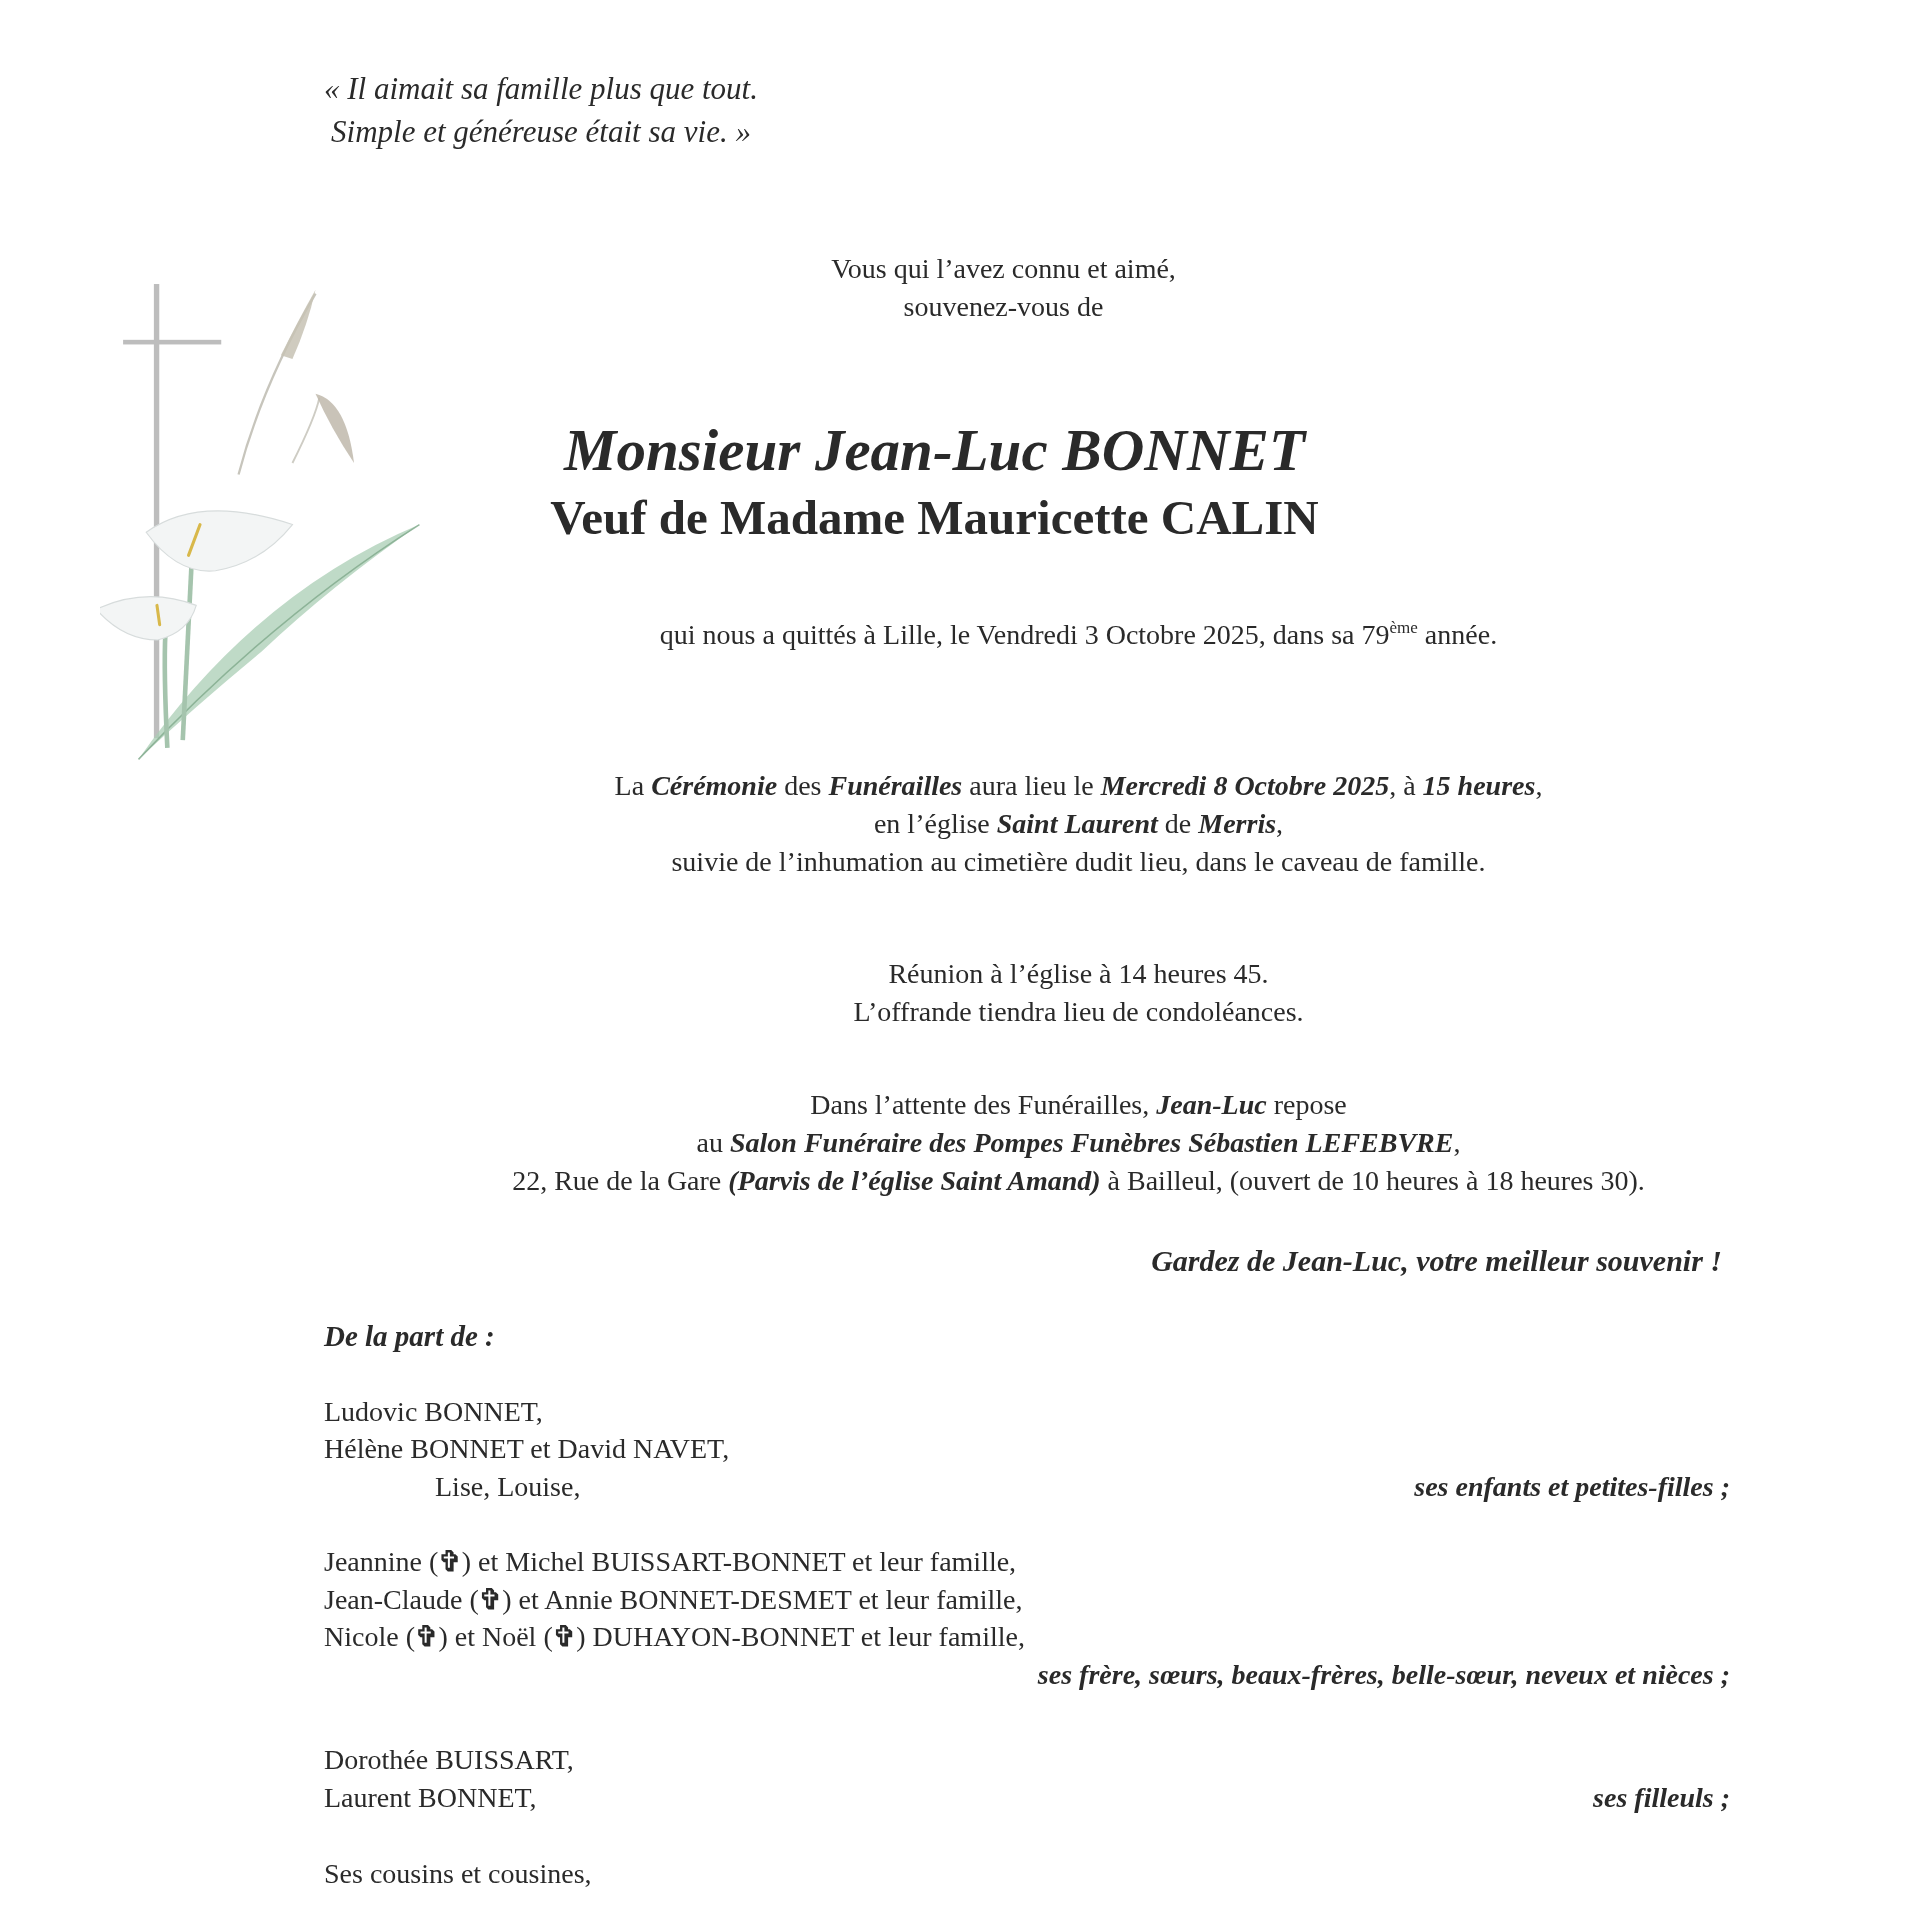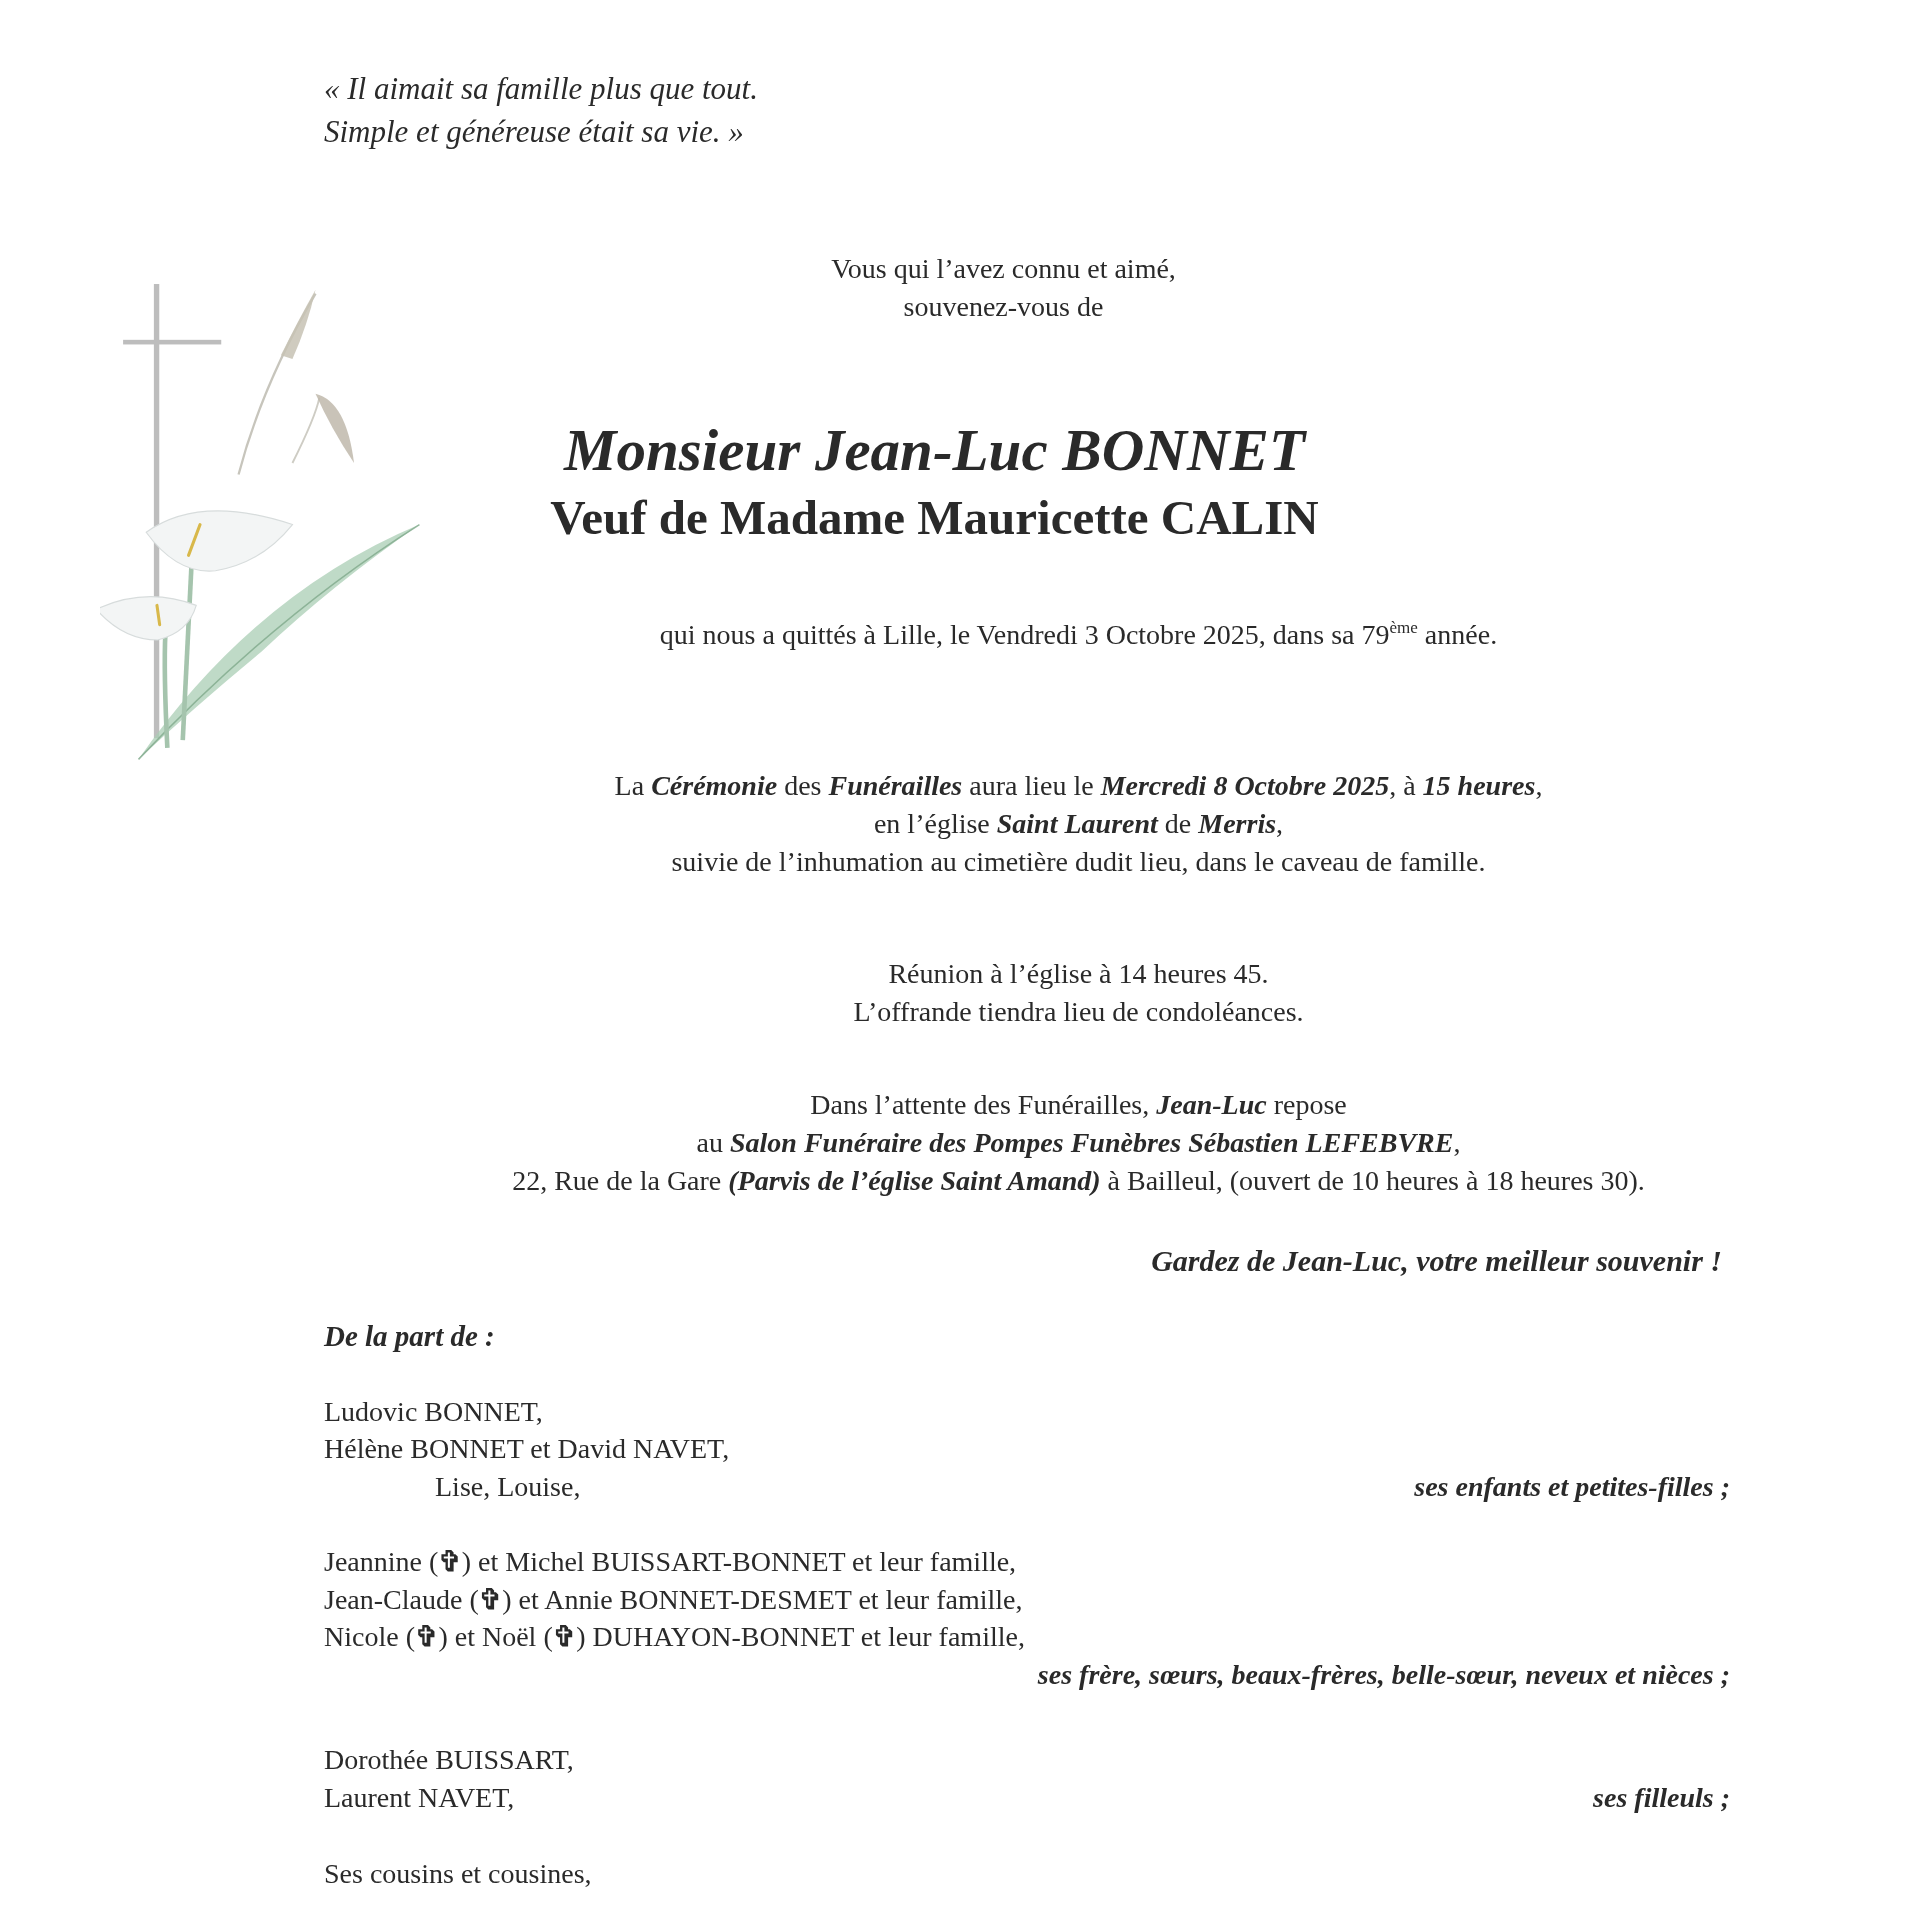--- a/index.html
+++ b/index.html
@@ -1,20 +1,20 @@
 <!DOCTYPE html>
 <html style="font-size:6.2px"><head>
 <meta charset="utf-8">
 <style>
   html, body { margin: 0; padding: 0; background: #ffffff; }
   body { width: 1911px; height: 2702px; position: relative; overflow: hidden;
          font-family: "Liberation Serif", "DejaVu Serif", serif; color: #2a2a2a; }
   .abs { position: absolute; }
   .c { text-align: center; }
-  .l { text-align: left; }
+  .l { text-align: center; }
   .r { text-align: center; }
   .t { font-size: 28px; line-height: 38px; white-space: nowrap; }
   .bi { font-style: italic; font-weight: bold; }
   .b { font-weight: bold; }
 
   
   #quote { left: 324px; top: 67px; font-size: 31px; line-height: 43px; font-style: italic; }
   
   #intro { left: 570px; top: 250px; width: 867px; }
   
@@ -127,17 +127,17 @@
 </div>
 <div class="abs t sig-left" style="top:1581px">
   <span>Jean-Claude (</span><span class="b">✞</span><span>) et Annie BONNET-DESMET et leur famille,</span>
 </div>
 <div class="abs t sig-left" style="top:1618px">
   <span>Nicole (</span><span class="b">✞</span><span>) et Noël (</span><span class="b">✞</span><span>) DUHAYON-BONNET et leur famille,</span>
 </div>
 <div class="abs t sig-right bi" style="top:1656px">ses frère, sœurs, beaux-frères, belle-sœur, neveux et nièces ;</div>
 
 <div class="abs t sig-left" style="top:1741px">Dorothée BUISSART,</div>
-<div class="abs t sig-left" style="top:1779px">Laurent NAVET,</div>
+<div class="abs t sig-left" style="top:1779px">Laurent BONNET,</div>
 <div class="abs t sig-right bi" style="top:1779px">ses filleuls ;</div>
 
 <div class="abs t sig-left" style="top:1855px">Ses cousins et cousines,</div>
 
 
 </body></html>

